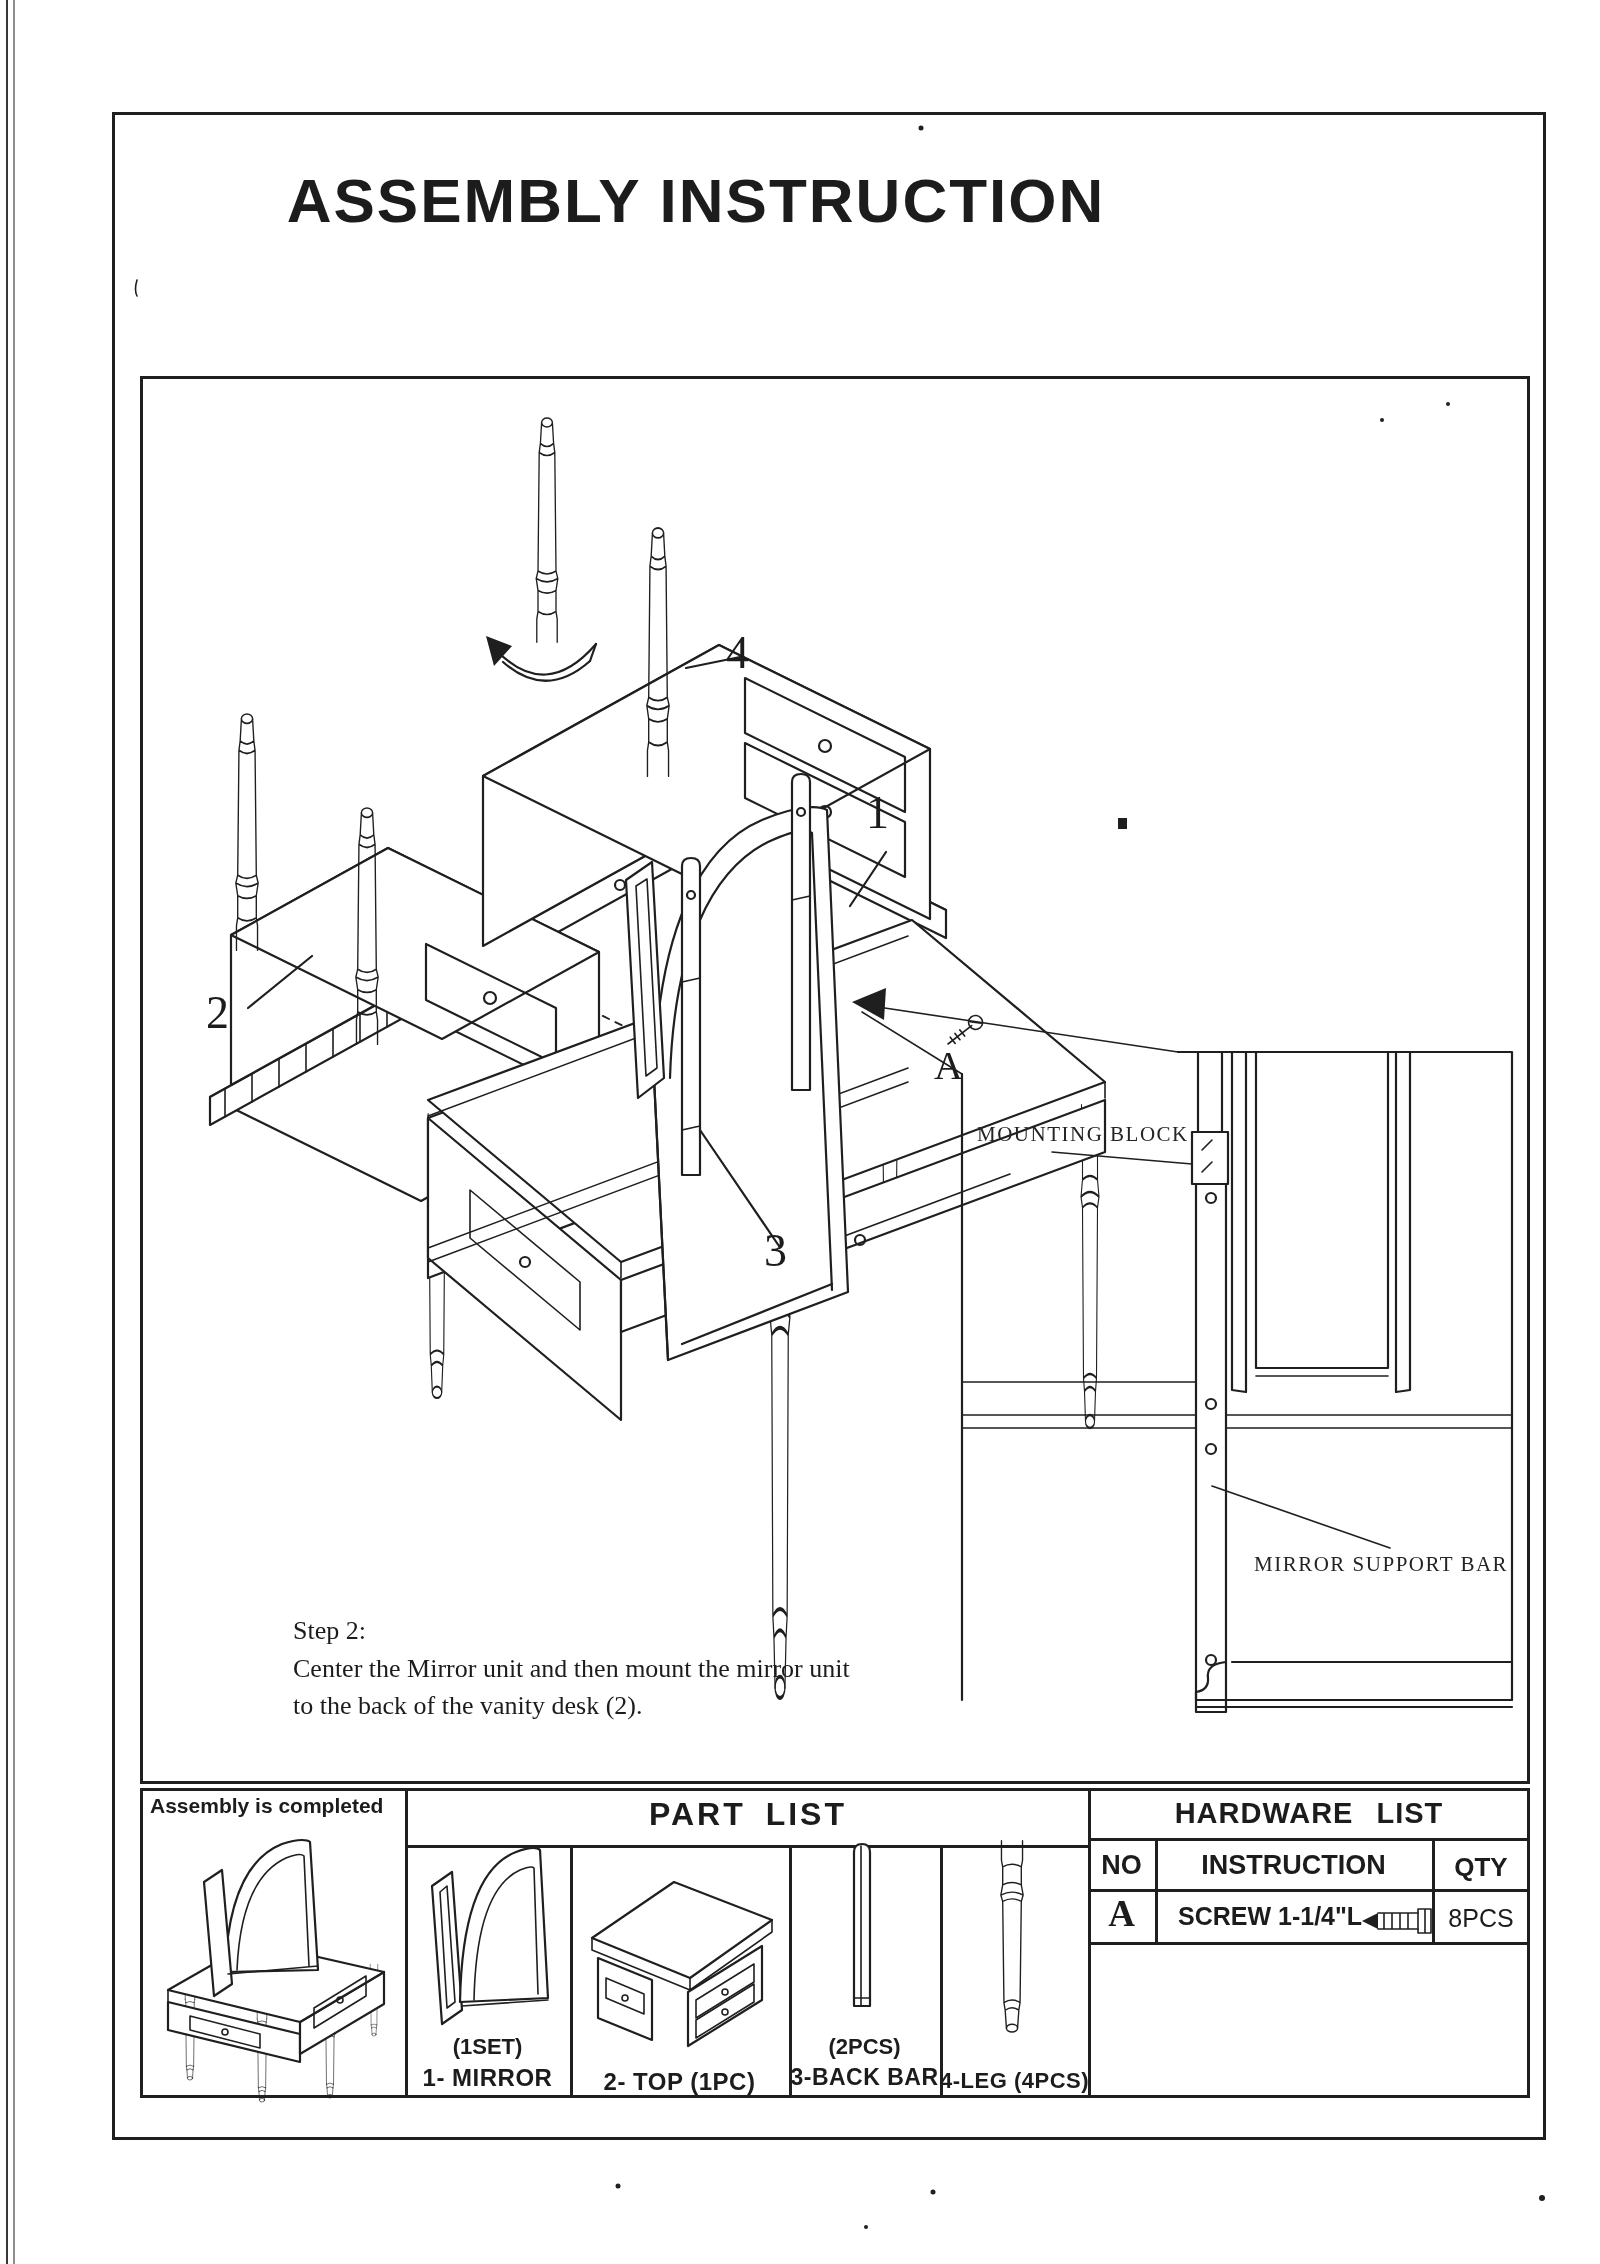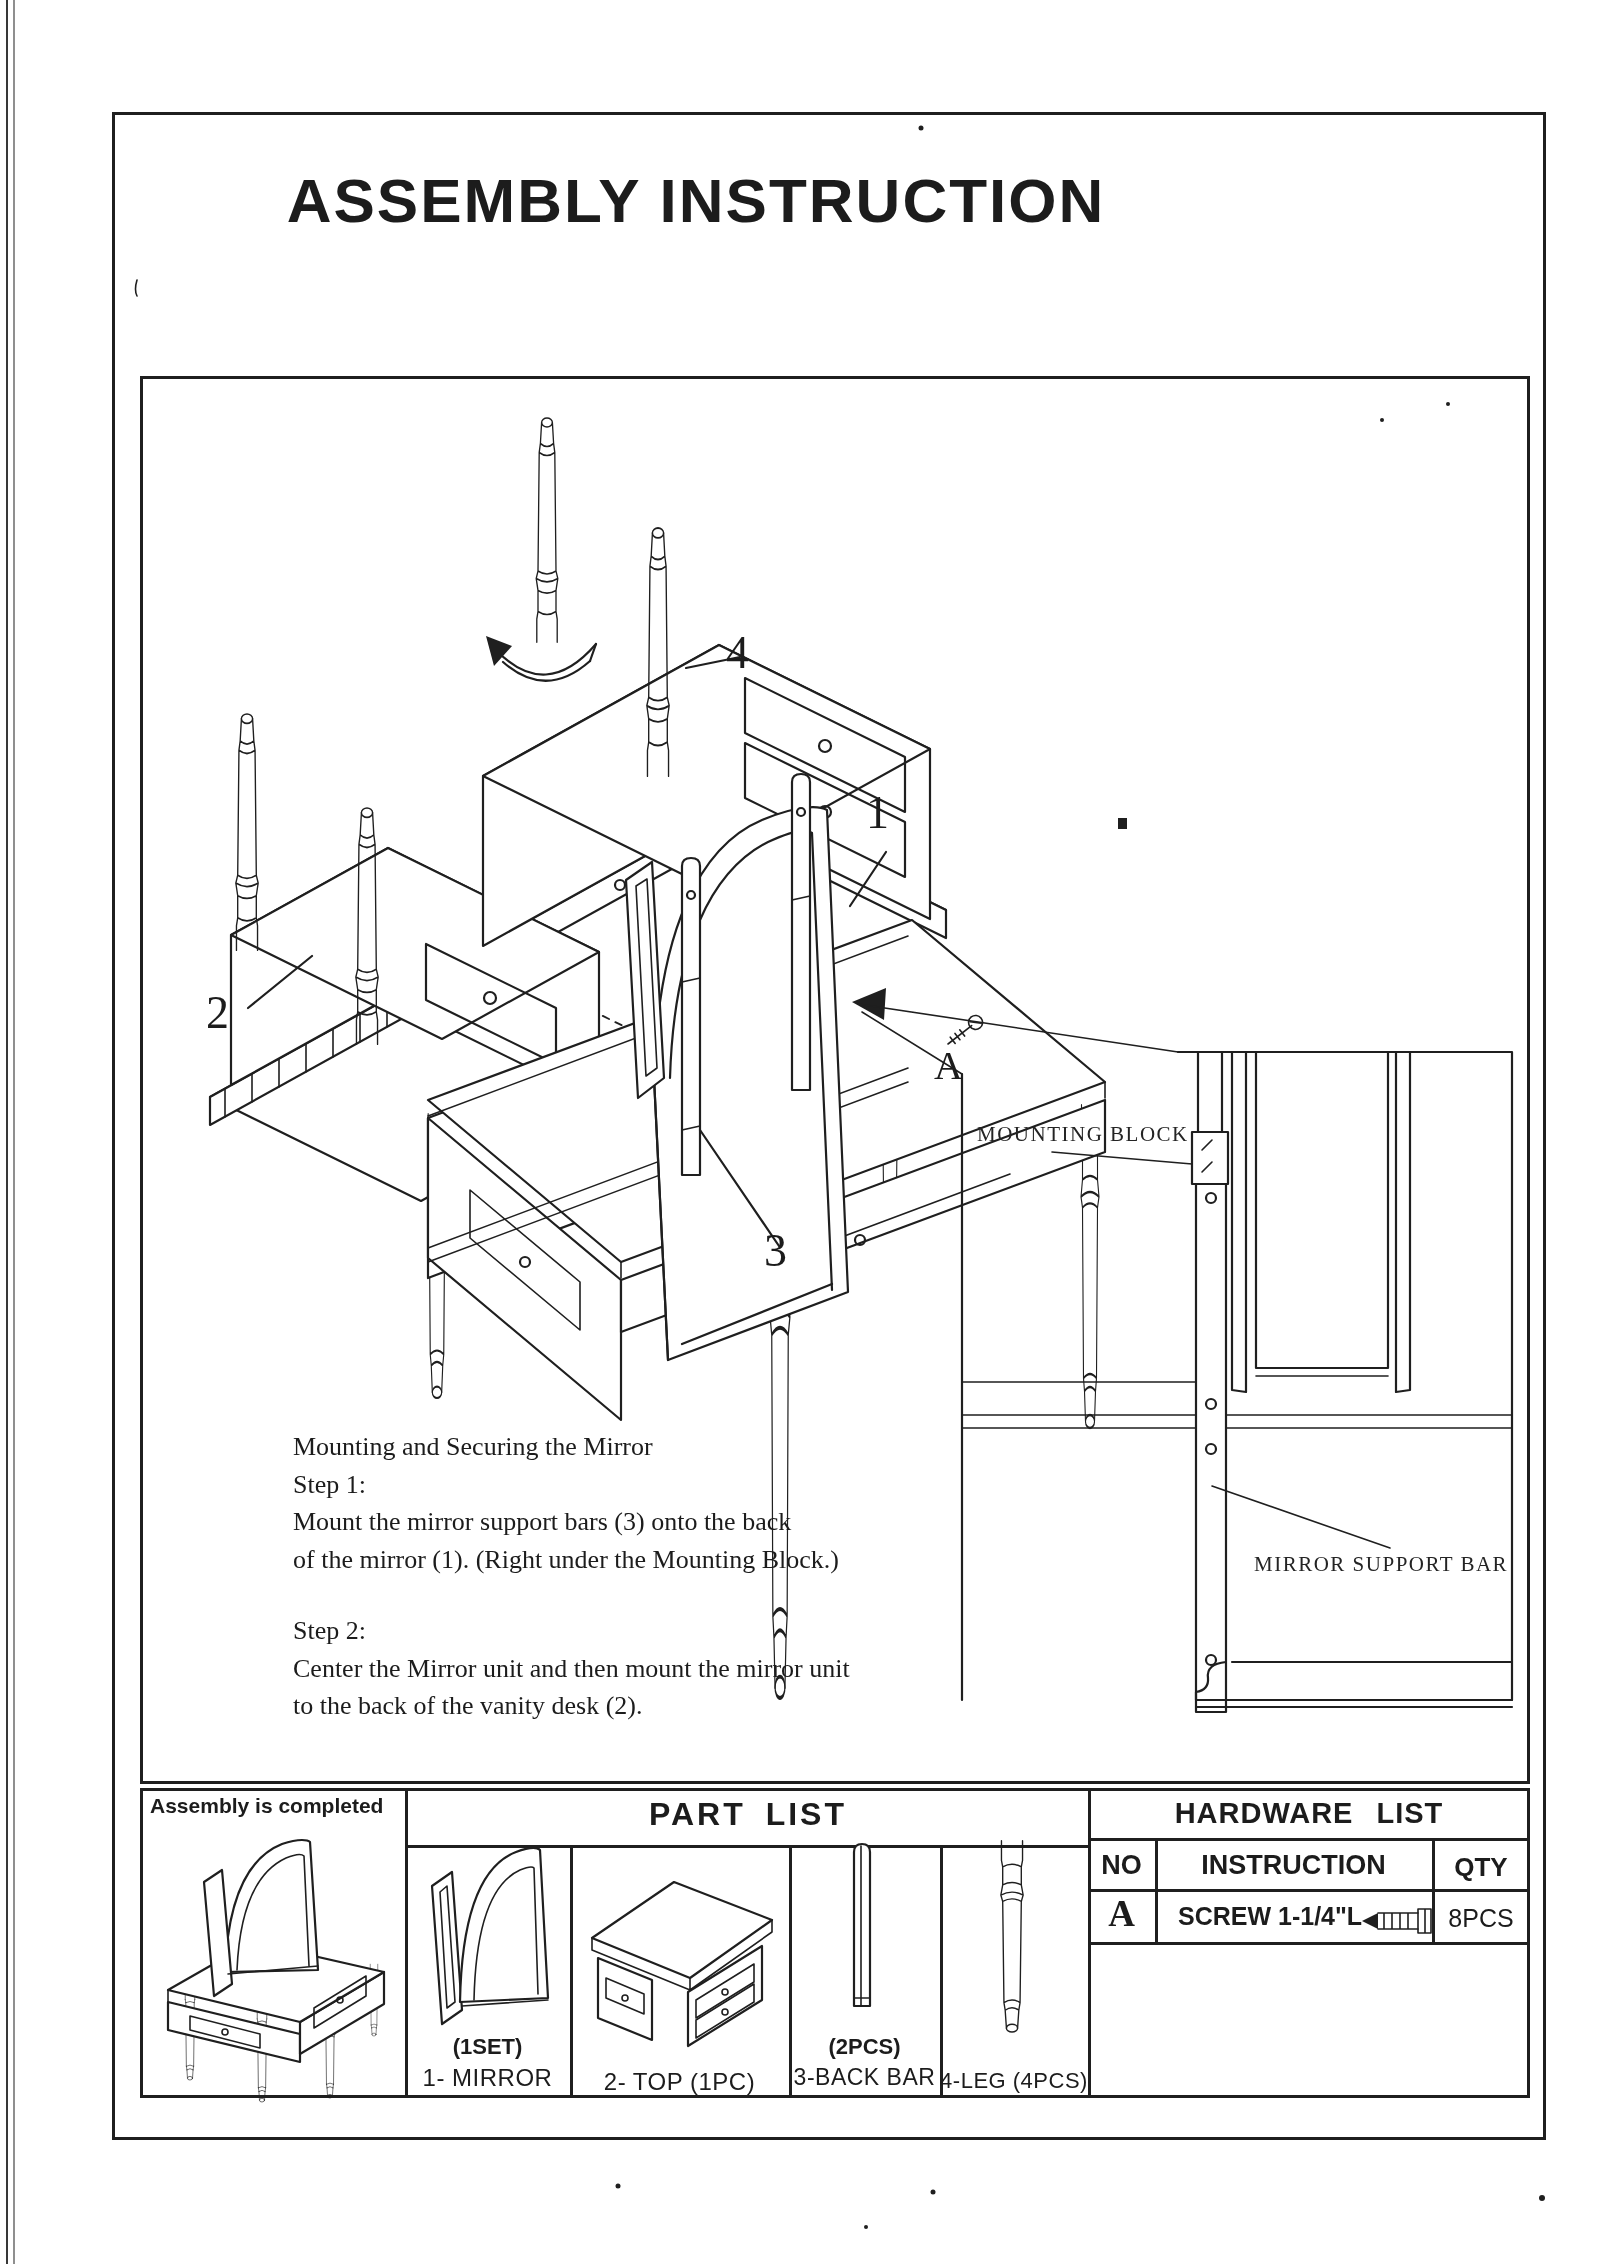--- a/index.html
+++ b/index.html
@@ -14,21 +14,21 @@
   .serif{font-family:"Liberation Serif","DejaVu Serif",serif;}
   .ctr{text-align:center;}
   .title{font-size:62px;font-weight:700;letter-spacing:2px;}
   .item{font-size:57px;font-weight:400;letter-spacing:0px;}
   .instr{font-size:26px;line-height:37.5px;white-space:pre-line;}
   .dlabel{font-size:21px;letter-spacing:1.5px;color:#242424;}
   .callout{font-size:46px;}
   .pl-title{font-size:32px;font-weight:700;letter-spacing:3px;word-spacing:8px;}
   .hw-title{font-size:29px;font-weight:700;letter-spacing:1px;word-spacing:14px;}
   .colhead{font-size:27px;font-weight:700;}
-  .plabel{font-size:24px;font-weight:400;letter-spacing:0.5px;}
+  .plabel{font-size:24px;font-weight:700;letter-spacing:0.5px;}
   .pnote{font-size:22px;font-weight:700;}
   .rowdesc{font-size:25px;font-weight:700;}
   svg.art{position:absolute;left:0;top:0;pointer-events:none;}
   svg.art path, svg.art line, svg.art ellipse, svg.art circle, svg.art polyline{
     stroke:#1f1f1f;stroke-width:2.2;fill:none;stroke-linecap:round;stroke-linejoin:round;}
   svg.art .wf{fill:#ffffff;}
   svg.art .blk{fill:#1f1f1f;stroke:none;}
   svg.art .dash{stroke-dasharray:7 7;stroke-width:1.8;}
   svg.art .thin{stroke-width:1.6;}
 </style>
@@ -256,24 +256,20 @@
 
   <div class="t serif callout" style="left:726px;top:626px;">4</div>
   <div class="t serif callout" style="left:866px;top:786px;">1</div>
   <div class="t serif callout" style="left:206px;top:986px;">2</div>
   <div class="t serif callout" style="left:764px;top:1224px;">3</div>
   <div class="t serif" style="left:934px;top:1042px;font-size:40px;">A</div>
 
   <div class="t serif dlabel" style="left:977px;top:1122px;">MOUNTING BLOCK</div>
   <div class="t serif dlabel" style="left:1254px;top:1552px;">MIRROR SUPPORT BAR</div>
 
-  <div class="t serif instr" style="left:293px;top:1428px;">Mounting and Securing the Mirror
-Step 1:
-Mount the mirror support bars (3) onto the back
-of the mirror (1). (Right under the Mounting Block.)</div>
   <div class="t serif instr" style="left:293px;top:1612px;">Step 2:
 Center the Mirror unit and then mount the mirror unit
 to the back of the vanity desk (2).</div>
 
   <div class="t sans" style="left:150px;top:1794px;font-size:21px;font-weight:700;">Assembly is completed</div>
 
   <div class="t sans pl-title ctr" style="left:405px;top:1796px;width:686px;">PART LIST</div>
 
   <div class="t sans pnote ctr" style="left:405px;top:2034px;width:165px;">(1SET)</div>
   <div class="t sans plabel ctr" style="left:405px;top:2064px;width:165px;">1- MIRROR</div>

